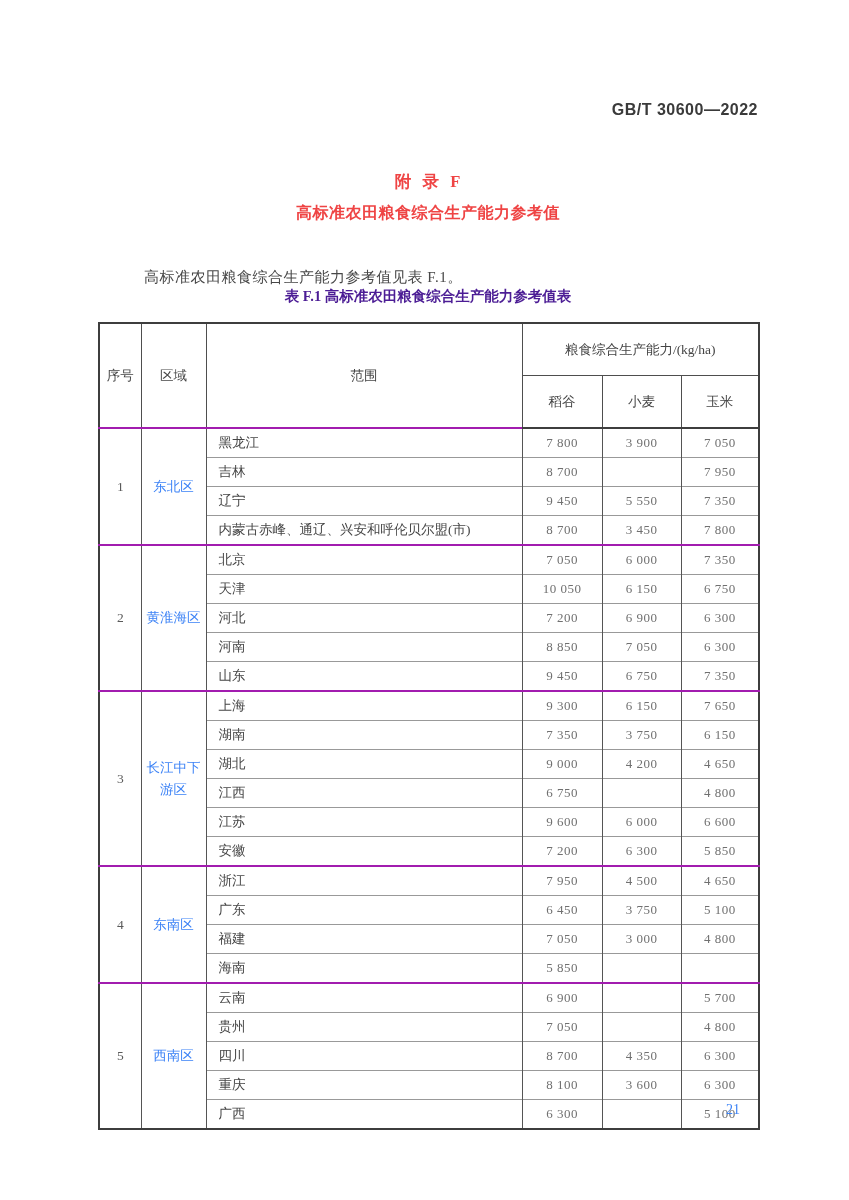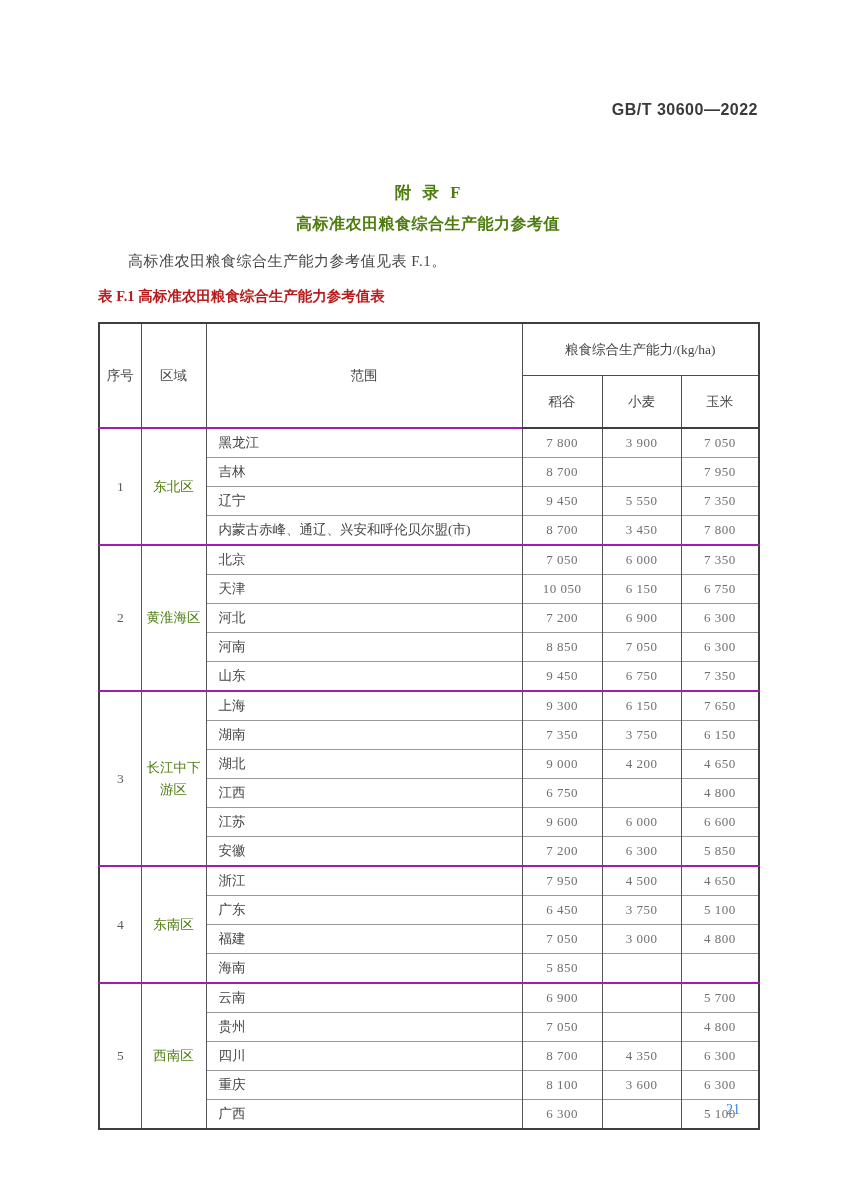--- a/index.html
+++ b/index.html
@@ -12,33 +12,33 @@
     overflow:hidden;
   }
   .std-code {
     position:absolute; top:101px; left:98px; width:660px;
     text-align:right;
     font-family:"Liberation Sans","DejaVu Sans",sans-serif;
     font-weight:bold; font-size:16px; letter-spacing:0.5px;
     color:#3a3a3a;
   }
   .title-block {
-    position:absolute; top:182px; left:98px; width:660px;
-    text-align:center; font-weight:bold; color:#4d7c0f;
+    position:absolute; top:171px; left:98px; width:660px;
+    text-align:center; font-weight:bold; color:#ef4444;
   }
   .appendix-title { font-size:16.5px; white-space:pre; letter-spacing:1px; }
   .appendix-subtitle { margin-top:9px; font-size:15px; }
   .appendix-heading { margin-top:10px; font-size:16px; letter-spacing:0.5px; }
   .intro {
-    position:absolute; top:252px; left:128px; margin:0;
+    position:absolute; top:252px; left:128px; margin:16px;
     font-size:15px; color:#474747; letter-spacing:0.5px;
   }
   .caption {
     position:absolute; top:287px; left:98px; width:660px;
-    font-weight:bold; font-size:14.5px; color:#b91c1c;
+    text-align:center; font-weight:bold; font-size:14.5px; color:#4c1d95;
   }
   table.cap-table {
     position:absolute; top:322px; left:98px;
     width:660px; border-collapse:collapse; table-layout:fixed;
     font-size:13.5px; color:#4a4a4a;
     border:2px solid #3e3e3e;
   }
   .cap-table th {
     border:1px solid #4e4e4e;
     font-weight:normal; text-align:center;
@@ -47,21 +47,21 @@
   }
   .cap-table thead tr:last-child th { border-bottom:2px solid #3e3e3e; }
   .cap-table td {
     border-left:1px solid #555555; border-right:1px solid #555555;
     border-top:1px solid #999999;
     height:28px; padding:0 4px;
     background:#ffffff;
   }
   .cap-table tr.group-start td { border-top:2px solid #a21caf;margin-left:19px; }
   .cap-table td.index { text-align:center; color:#5a5a5a; }
-  .cap-table td.region { text-align:center; line-height:1.6; padding:10px 4px; color:#4d7c0f; }
+  .cap-table td.region { text-align:center; line-height:1.6; padding:10px 4px; color:#3b82f6; }
   .cap-table td.scope { text-align:left; padding:0 8px 0 12px; color:#454545; }
   .cap-table td.num  { text-align:center; color:#707070; font-size:13px; letter-spacing:0.5px; }
   .page-number {
     position:absolute; top:1102px; left:693px; width:80px;
     text-align:center; font-size:14px; color:#3b82f6;
   }
 </style>
 </head>
 <body>
 

